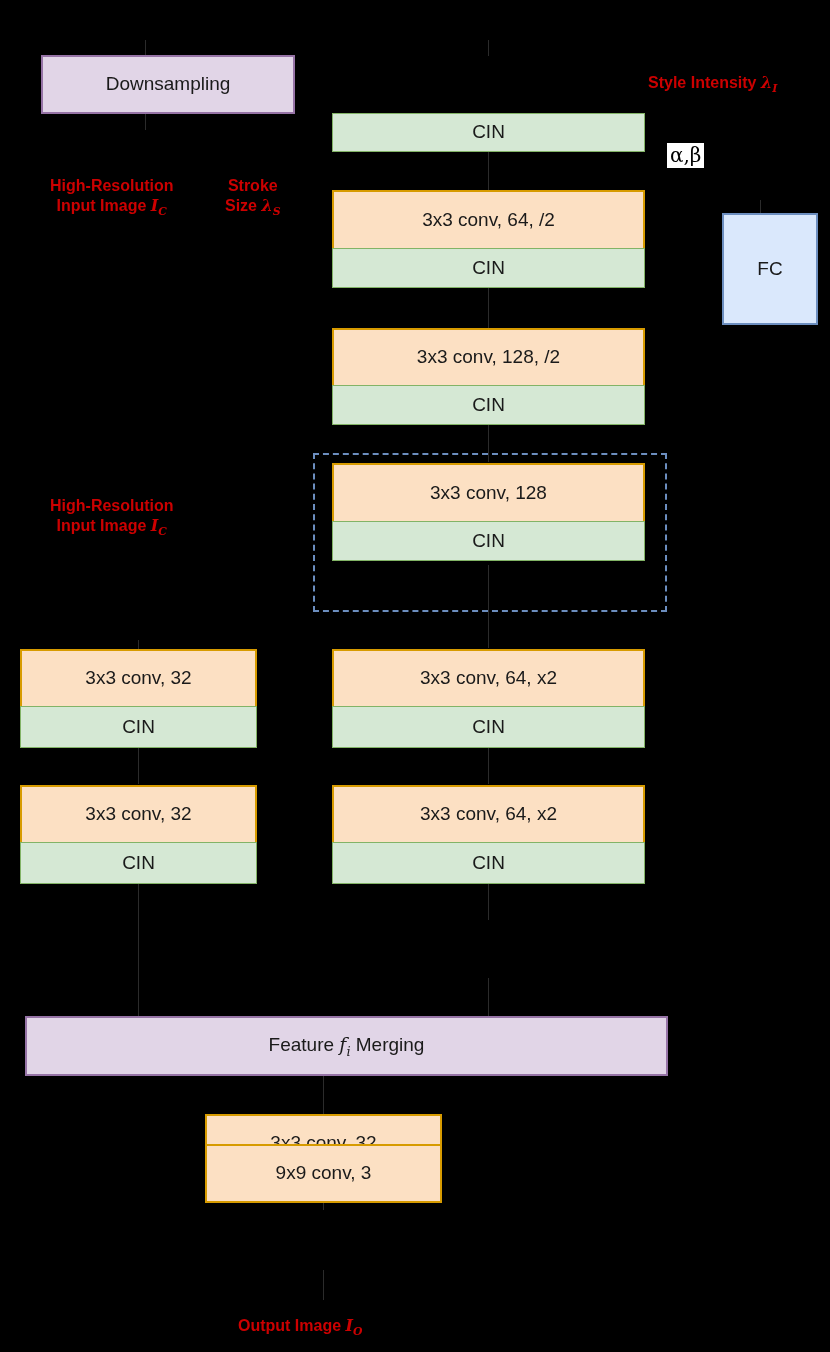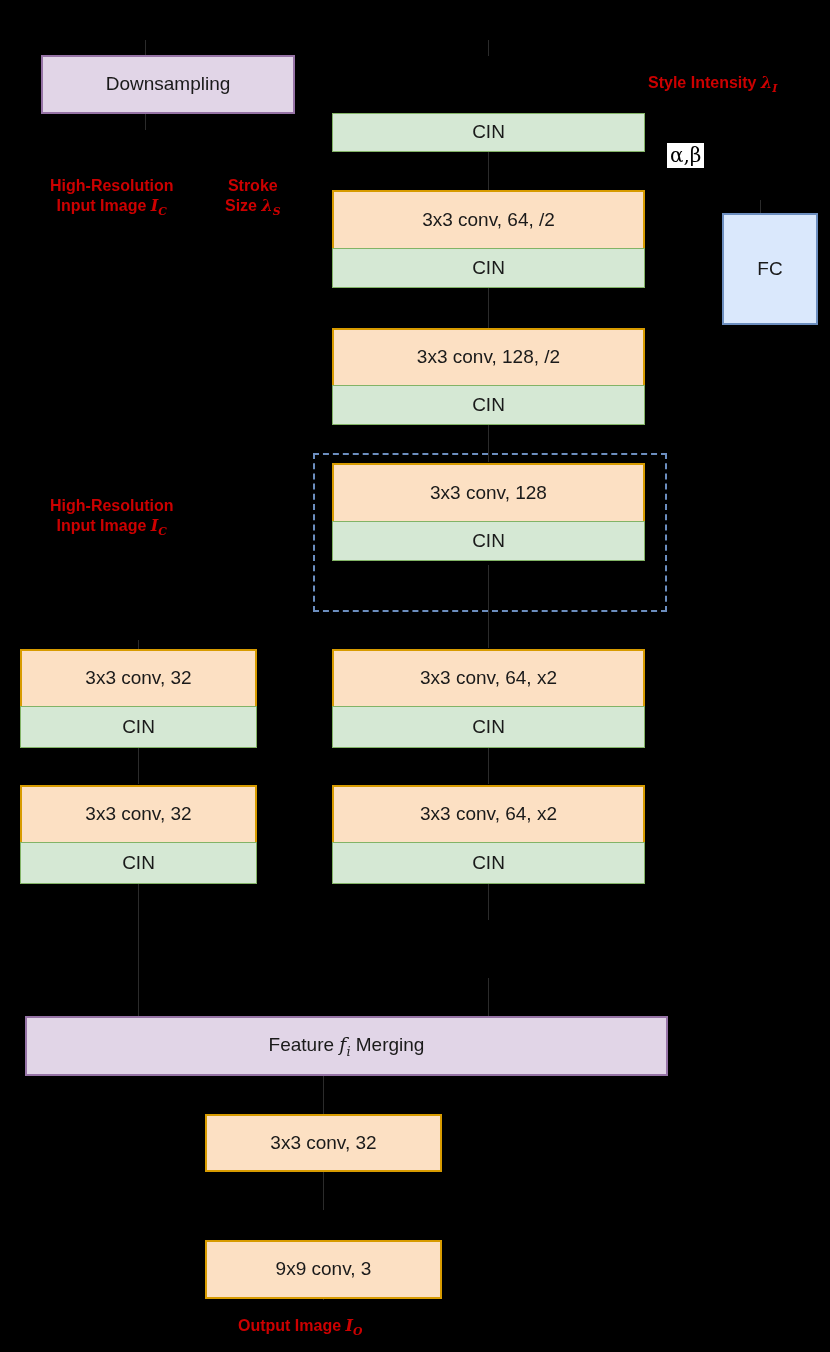--- a/index.html
+++ b/index.html
@@ -188,21 +188,21 @@
   </div>
 
 
   <div class="box purple" style="left:2px;top:1016px;width:643px;height:60px;">
     <span><span>Feature </span><i class="sym"><span>f</span><sub>i</sub></i><span> Merging</span></span>
   </div>
 
   <div class="box plainconv" style="left:205px;top:1114px;width:237px;height:58px;">
     <span>3x3 conv, 32</span>
   </div>
-  <div class="box plainconv" style="left:205px;top:1240px;width:237px;height:59px;">
+  <div class="box plainconv" style="left:205px;top:1144px;width:237px;height:59px;">
     <span>9x9 conv, 3</span>
   </div>
 
   <div class="redlabel" style="left:238px;top:1316px;">
     <span>Output Image </span><i class="sym"><span>I</span><sub>O</sub></i>
   </div>
 
 </div>
 
 </body></html>

